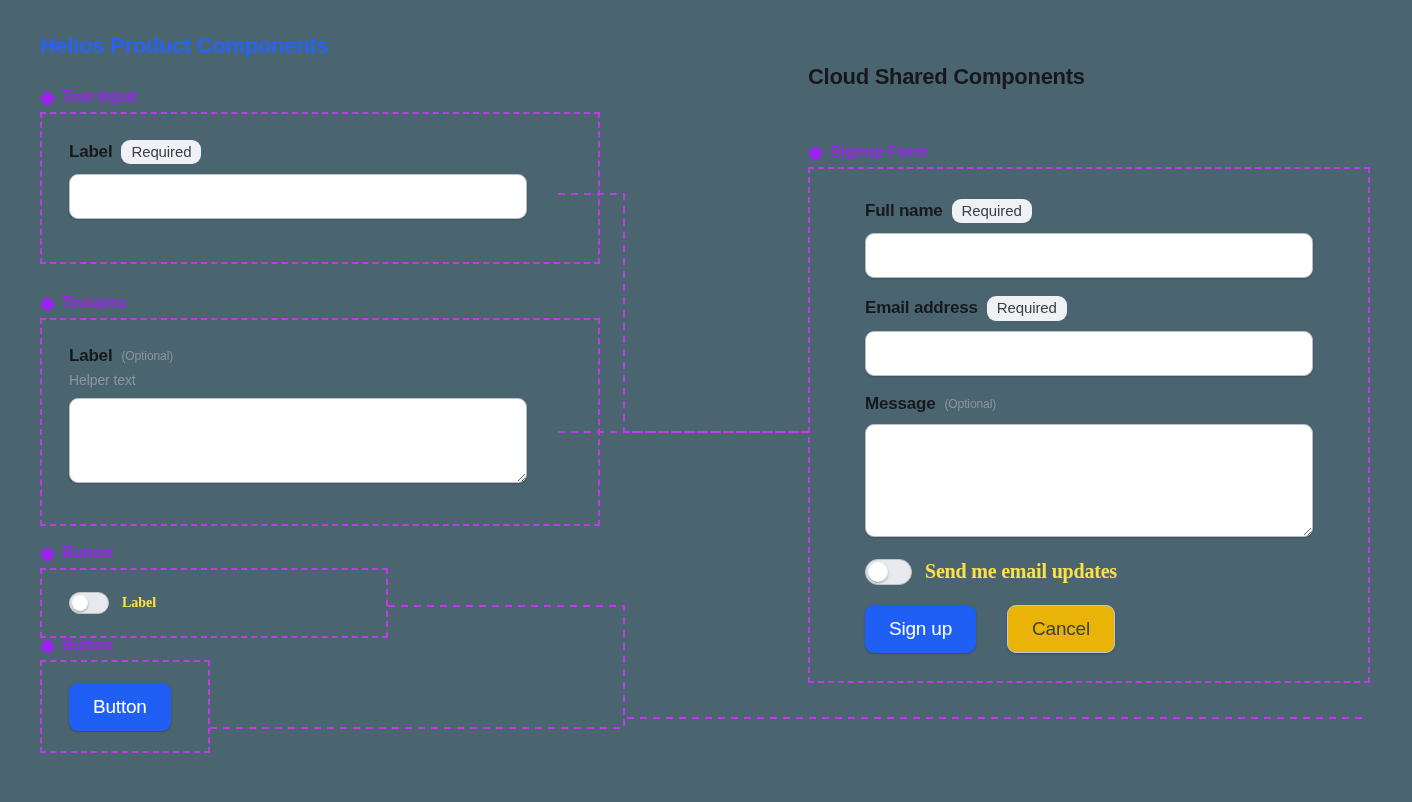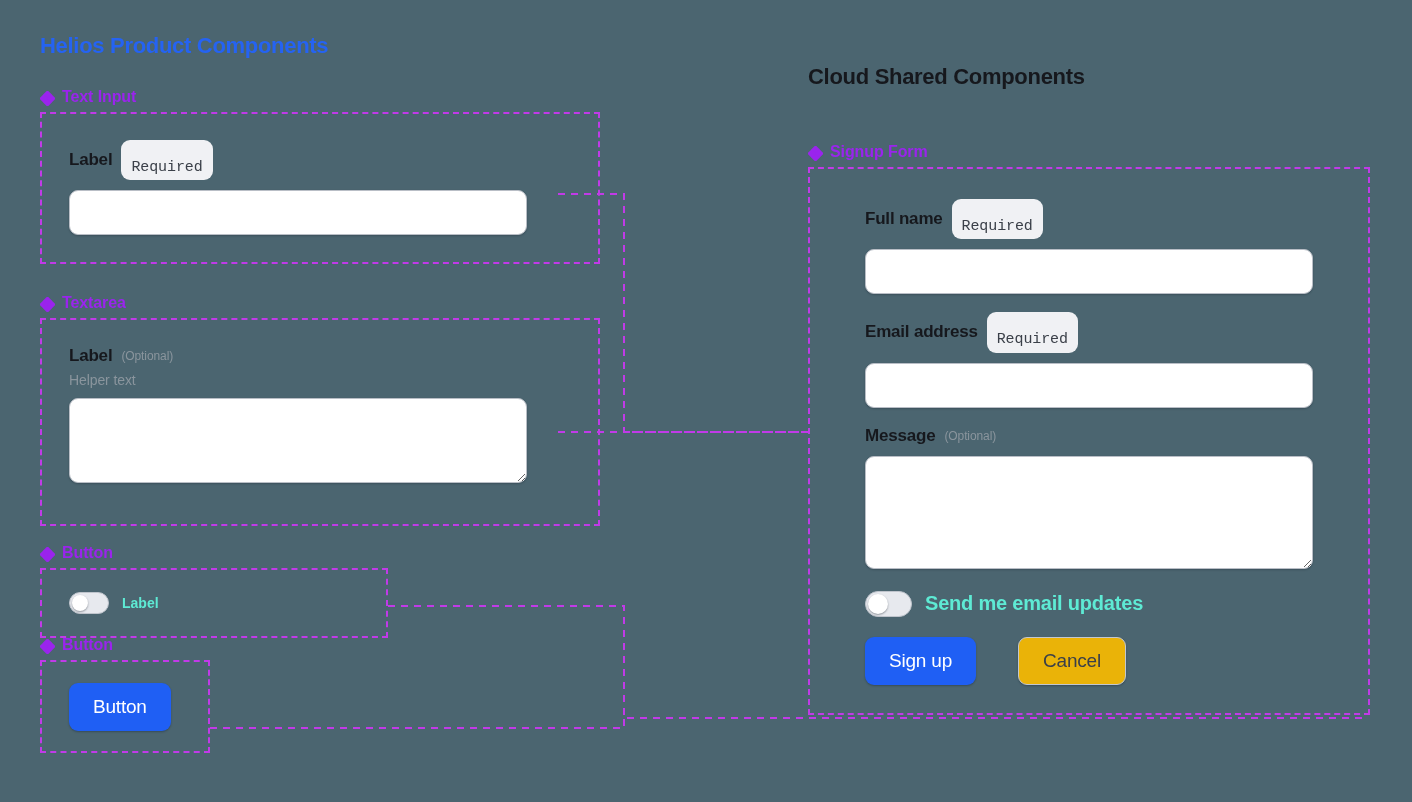--- a/index.html
+++ b/index.html
@@ -73,24 +73,23 @@
     font-size: 17px;
     font-weight: bold;
     color: #16181d;
     letter-spacing: -0.2px;
   }
   .badge {
     background: #f0f1f4;
     color: #3b4049;
     font-size: 15px;
     border-radius: 9px;
-    padding: 19px 10px 4px 10px;
+    padding: 3px 10px 4px 10px;
     line-height: 1.15;
     letter-spacing: -0.1px;
-    font-family: Liberation Mono, monospace;
   }
   .optional-note {
     font-size: 12px;
     color: #8a959d;
     letter-spacing: -0.1px;
   }
   .helper-text {
     font-size: 14px;
     color: #8a959d;
     margin: -4px 0 10px 0;
@@ -141,21 +140,22 @@
     position: absolute;
     top: 2px; left: 2px;
     width: 16px; height: 16px;
     border-radius: 50%;
     background: #ffffff;
     box-shadow: 0 1px 2px rgba(10,20,30,0.4);
   }
   .toggle-label {
     font-size: 14px;
     font-weight: bold;
-    color: #5eead4;
+    color: #fde047;
+    font-family: Liberation Serif, serif;
   }
   .toggle-lg { width: 47px; height: 26px; border-radius: 13px; }
   .toggle-lg .knob { width: 20px; height: 20px; top: 2px; left: 2px; }
   .toggle-label-lg { font-size: 20px; font-weight: bold; letter-spacing: -0.2px; }
 
   
   .btn {
     font-family: "Liberation Sans", sans-serif;
     border-radius: 9px;
     border: none;
@@ -193,21 +193,21 @@
   #input-textarea   { width: 458px; height: 85px; }
 
   
   #sec-signup { position: absolute; top: 112px; left: 0; width: 562px; }
   #box-signup { padding: 30px 55px 28px 55px; }
 
   .form-field { margin-bottom: 18px; }
   #field-message { margin-bottom: 22px; }
   #input-message { height: 113px; }
   #signup-toggle-row { margin-bottom: 20px; }
-  .btn-row { display: flex; align-items: center; gap: 42px; }
+  .btn-row { display: flex; align-items: center; gap: 31px; }
 </style>
 </head>
 <body>
 
 <svg id="connectors" viewBox="0 0 1412 802" width="1412" height="802">
   <g fill="none" stroke="#c13ae8" stroke-width="2" stroke-dasharray="7 6">
 
     <path d="M558 194 H624 V432 H808"></path>
 
     <path d="M558 432 H808"></path>

